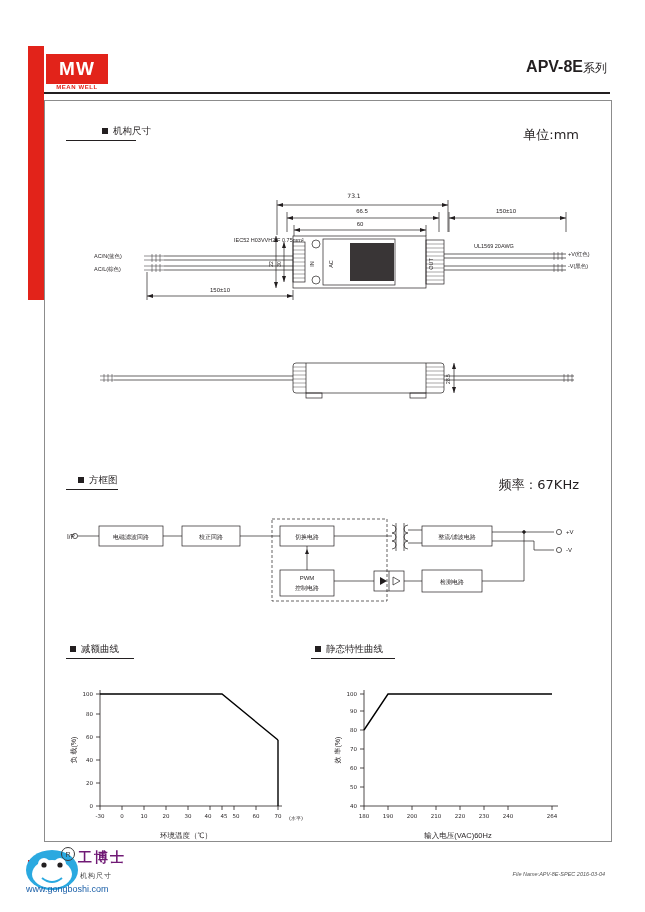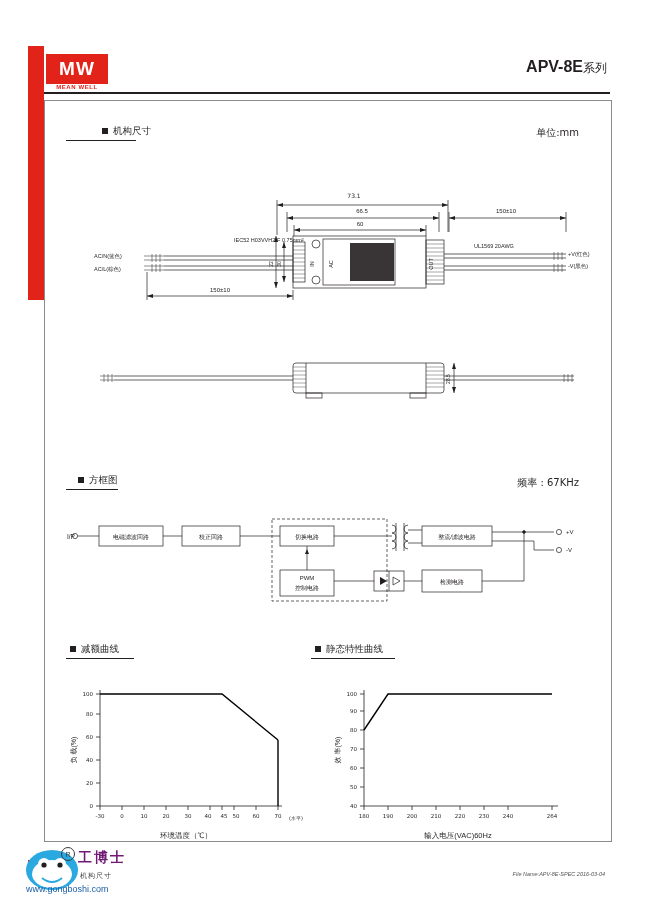--- a/index.html
+++ b/index.html
@@ -58,21 +58,21 @@
   
   .sec{
     position:absolute;font-size:9.5px;color:#231f20;
     font-family:"DejaVu Sans", sans-serif;
   }
   .sec .sq{display:inline-block;width:6px;height:6px;background:#231f20;margin-right:5px;}
   .sec-underline{
     position:absolute;height:1px;background:#231f20;
   }
   .unit-note{
-    position:absolute;font-size:10px;color:#231f20;
+    position:absolute;font-size:13px;color:#231f20;
     font-family:"DejaVu Sans", sans-serif;
   }
   .tiny6{font-size:6px;font-family:"DejaVu Sans",sans-serif;color:#231f20;}
   .foot-url{
     position:absolute;left:26px;top:884px;font-size:9px;color:#1a5fa8;
     font-family:"Liberation Sans",sans-serif;
   }
   .foot-right{
     position:absolute;right:40px;top:871px;font-size:5.5px;color:#555;
     font-style:italic;font-family:"Liberation Sans",sans-serif;

